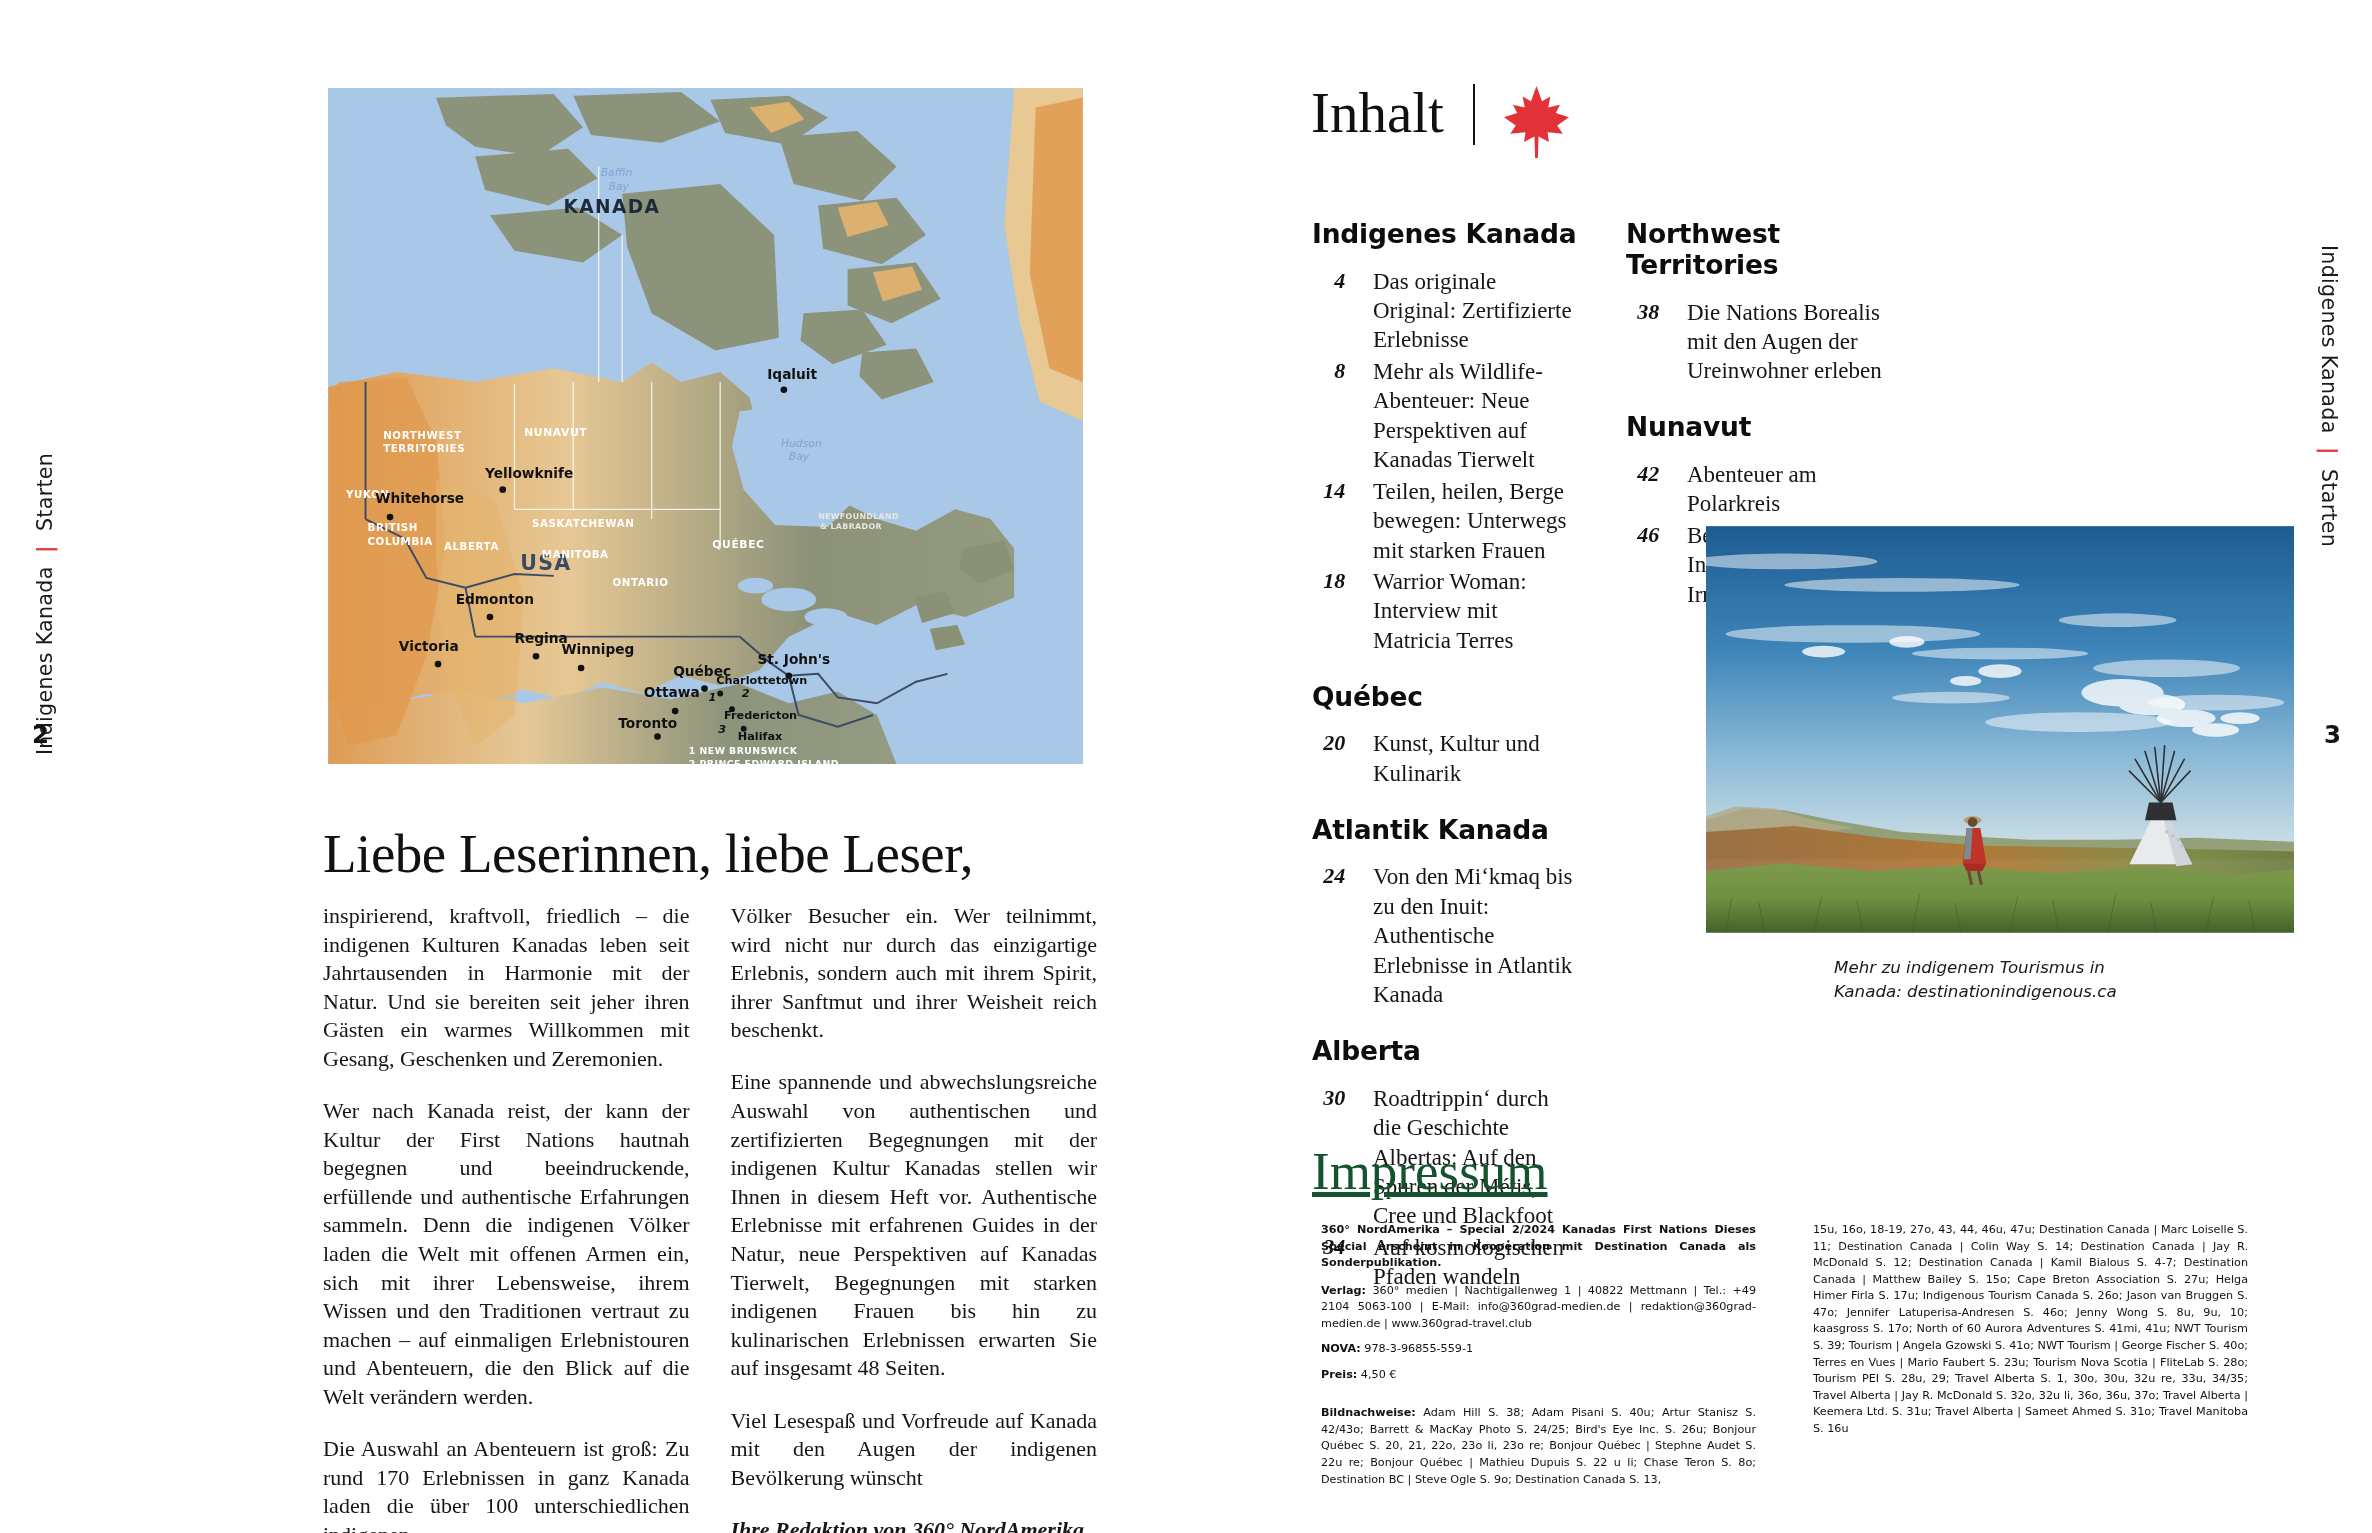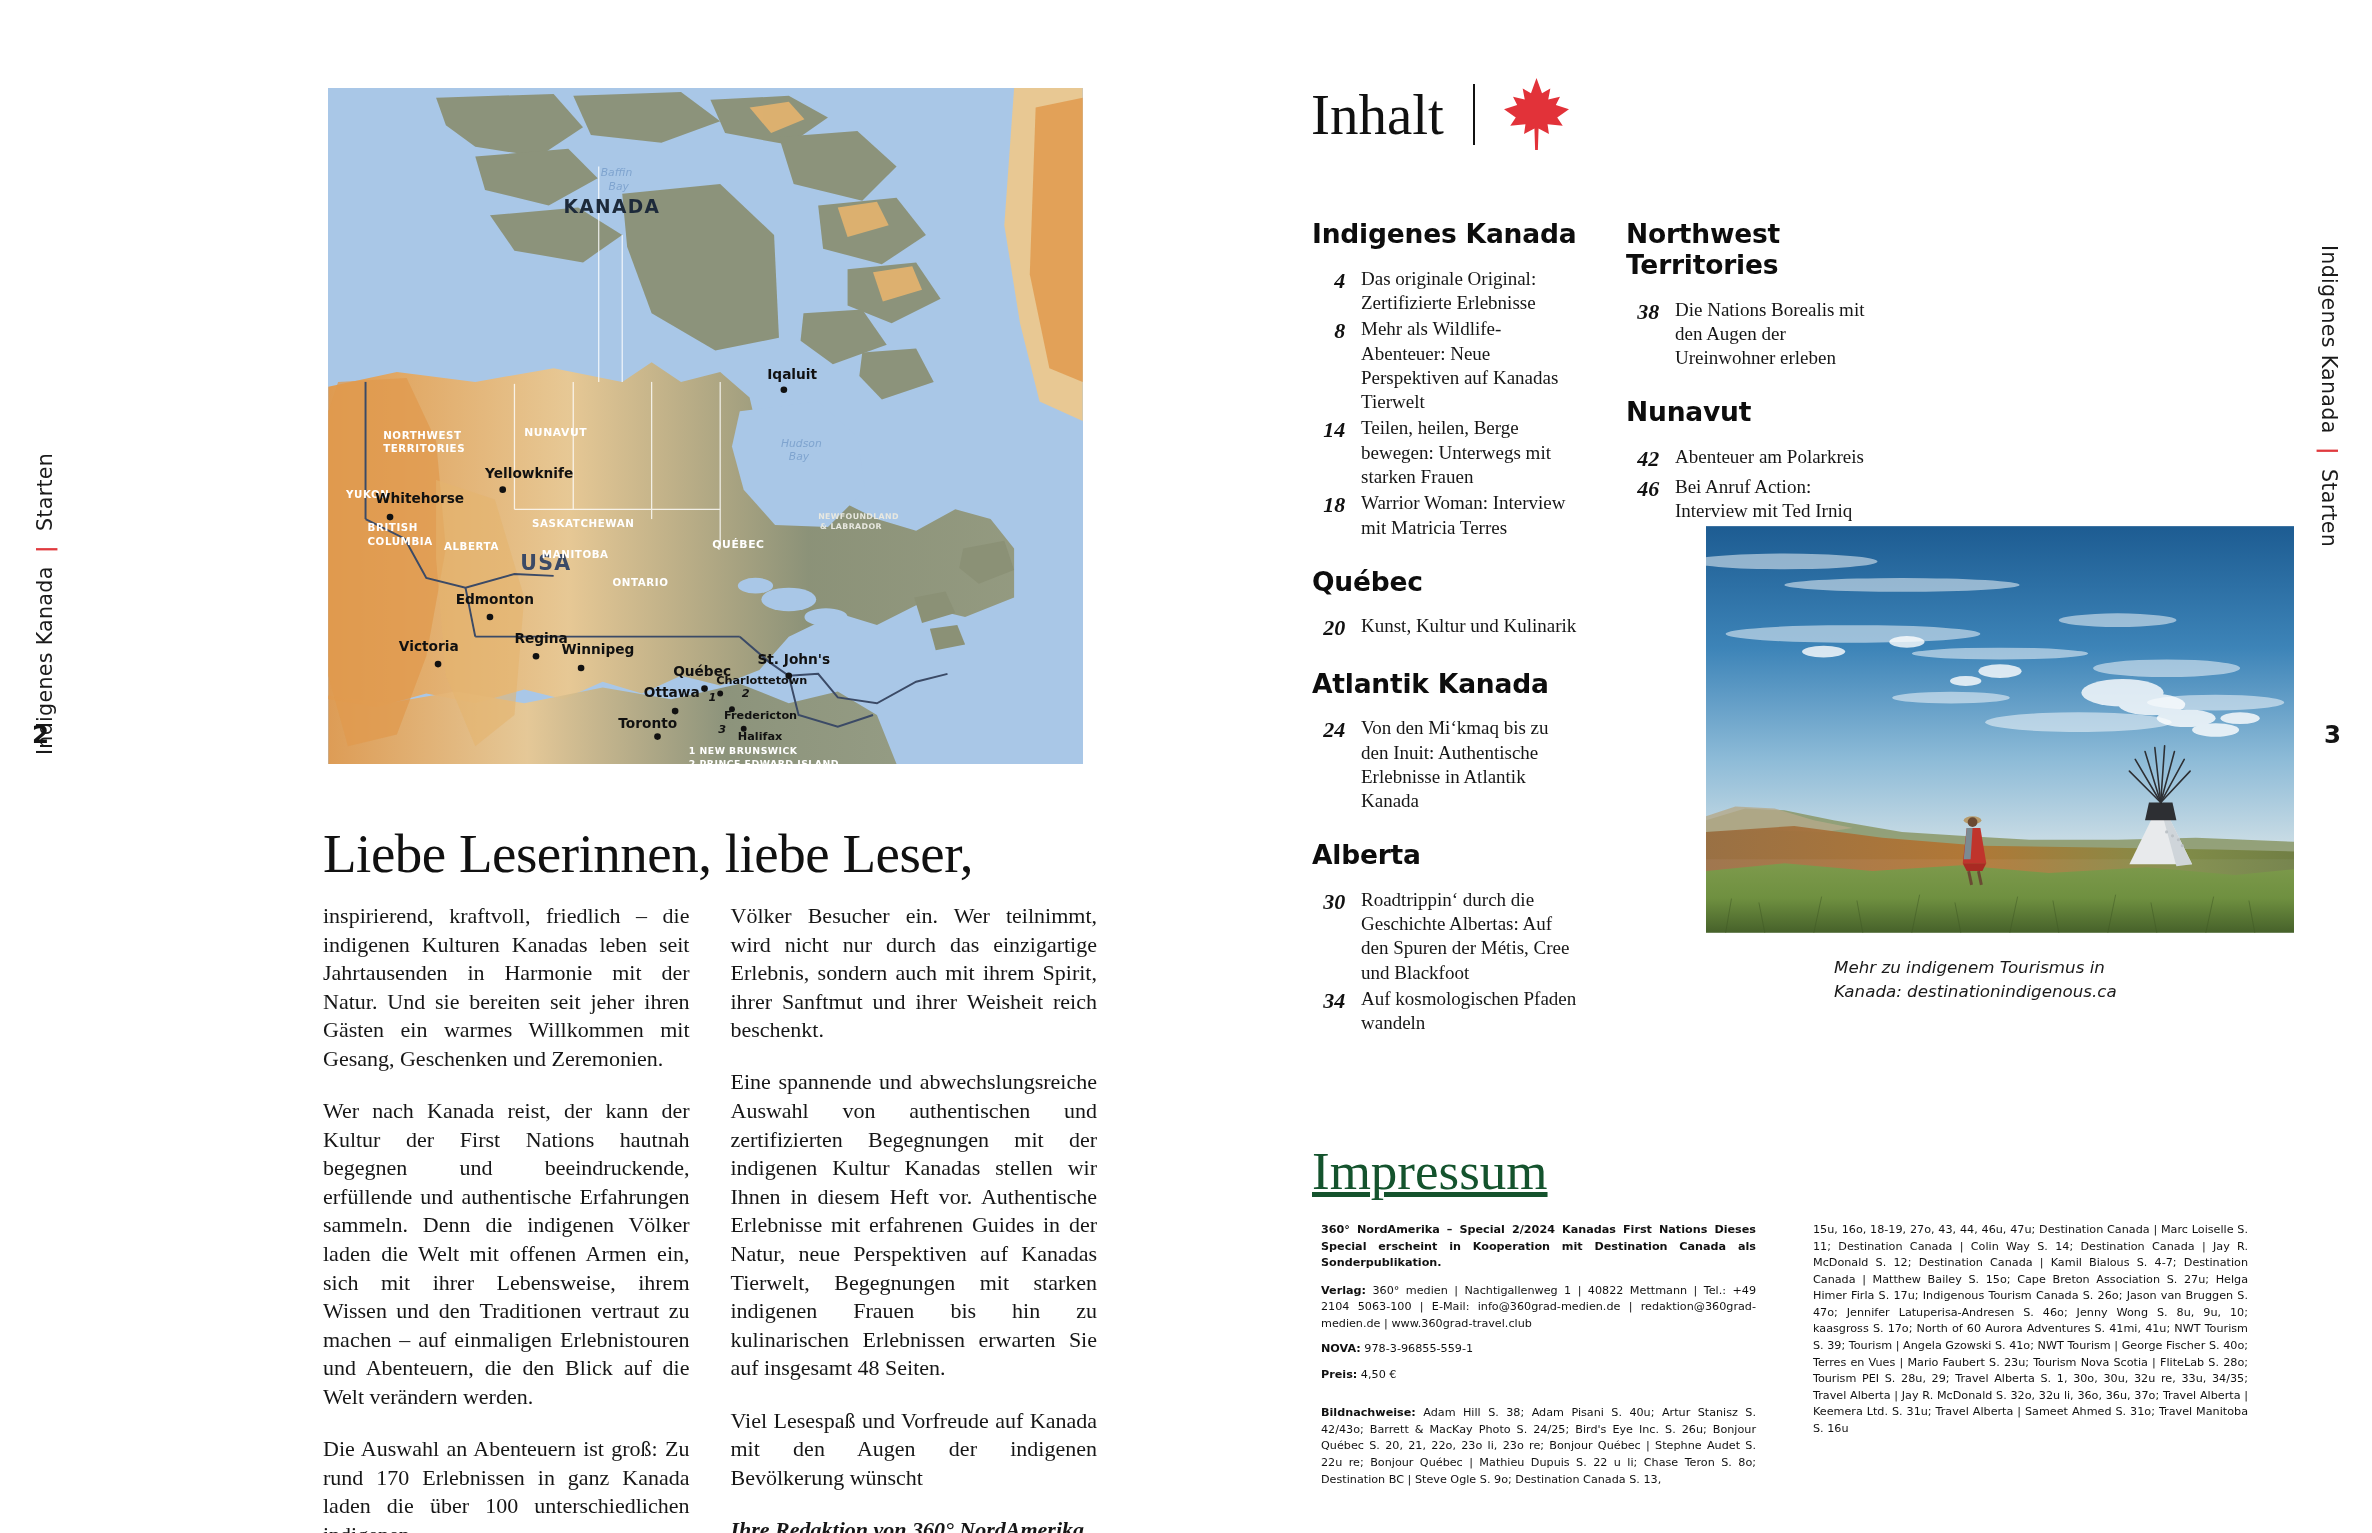--- a/index.html
+++ b/index.html
@@ -93,22 +93,22 @@
   .ed-signoff {
     font-style:italic;
     font-weight:700;
     text-align:left !important;
   }
 
   
   .page-right { position:absolute; left:1187px; top:0; width:1186px; height:1534px; }
 
   .inhalt-head {
-    position:absolute; left:124px; top:76px;
-    display:flex; align-items:center; gap:25.5px;
+    position:absolute; left:124px; top:84px;
+    display:flex; gap:25.5px;
   }
   .inhalt-word {
     font-family:"Liberation Serif", serif;
     font-size:57px;
     line-height:1;
     color:#111;
     font-weight:400;
   }
   .inhalt-rule {
     width:2px; height:61px; background:#111;
@@ -144,23 +144,24 @@
     font-size:22px;
     color:#111;
     width:49px;
     flex:none;
     text-align:right;
     padding-right:15.7px;
     line-height:1.28;
   }
   .toc-text {
     font-family:"Liberation Serif", serif;
-    font-size:19px;
+    font-size:23px;
     line-height:1.28;
     color:#161616;
+    margin-left:12px;
   }
 
   .photo-wrap {
     position:absolute; left:519px; top:526px;
     width:588px; height:407px;
     overflow:hidden;
   }
   .photo-svg { display:block; width:588px; height:407px; }
 
   .photo-caption {

